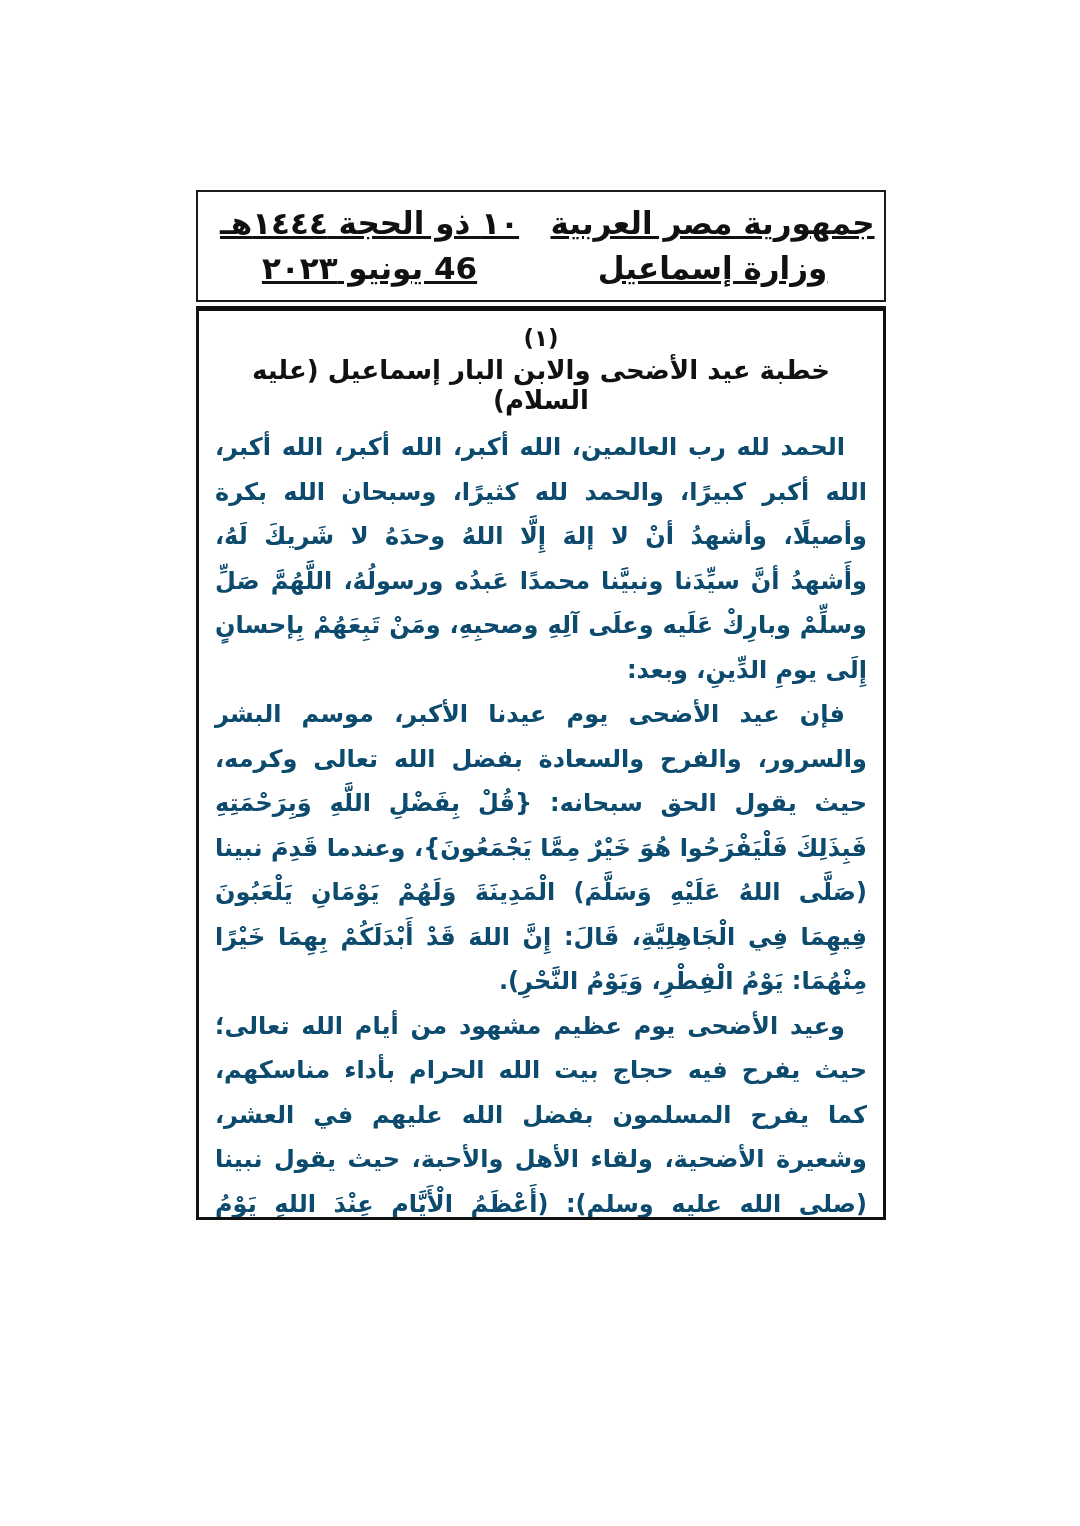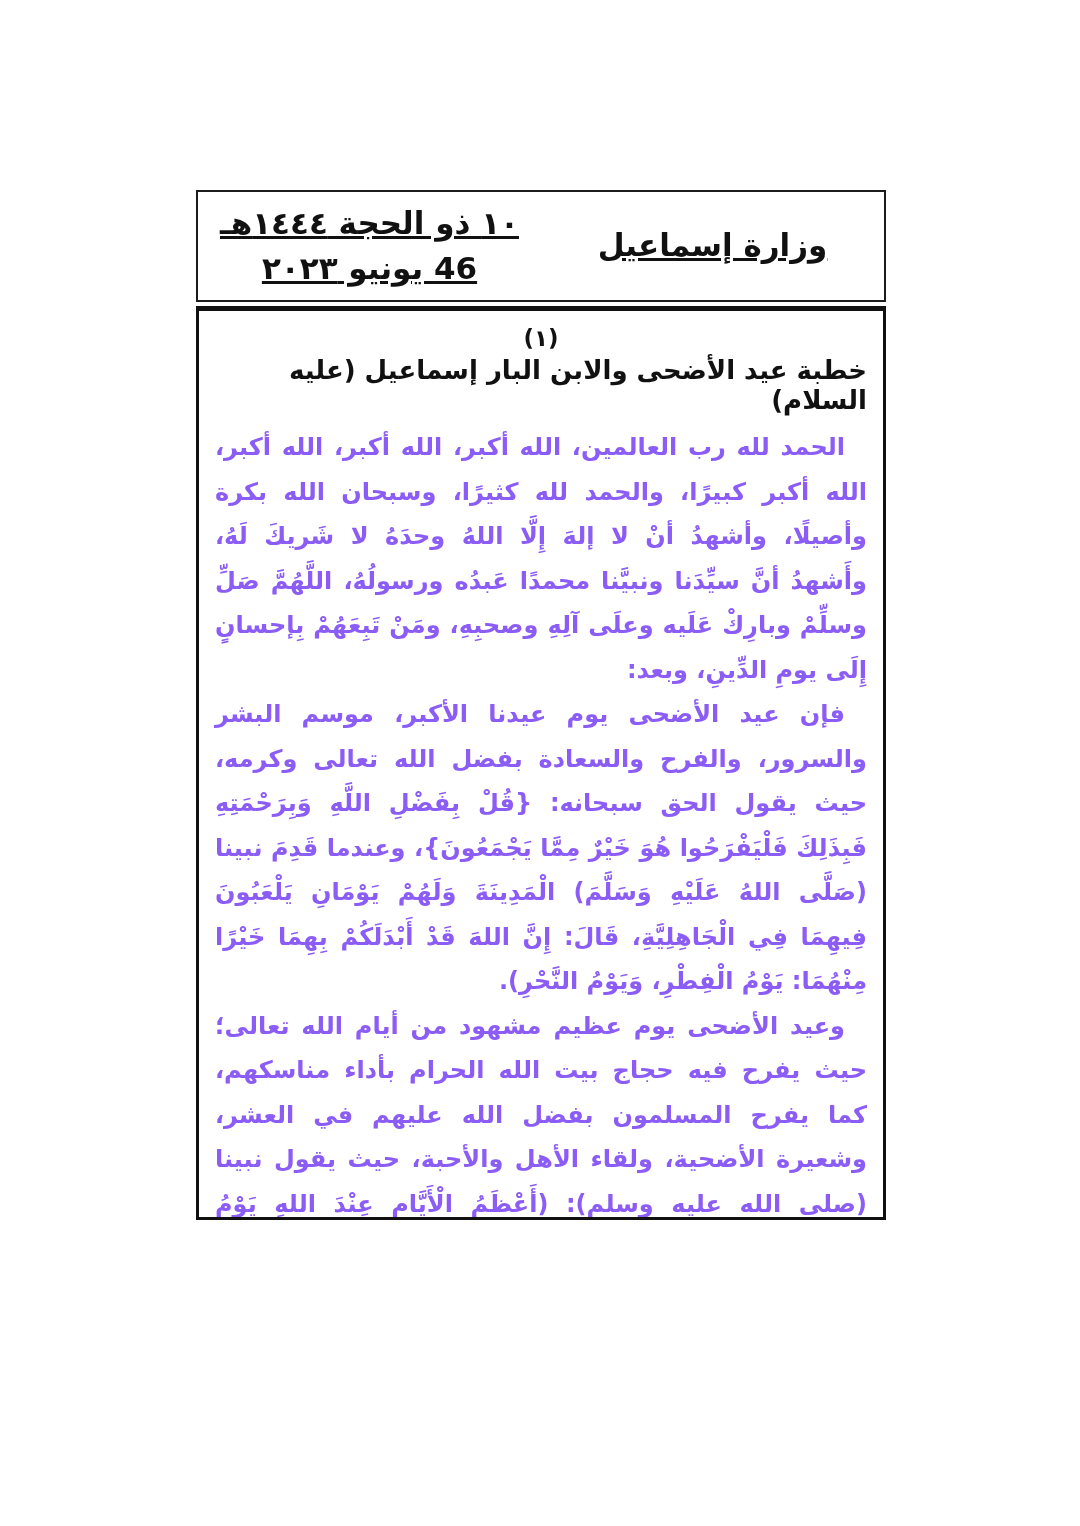--- a/index.html
+++ b/index.html
@@ -57,44 +57,45 @@
     padding: 10px 16px 6px 16px;
     overflow: hidden;
   }
   .page-num {
     text-align: center;
     font-size: 23px;
     font-weight: bold;
     margin: 4px 0 4px 0;
   }
   .sermon-title {
-    text-align: right;
+    text-align: center;
     font-size: 26px;
     font-weight: bold;
     margin: 2px 0 10px 0;
   }
   .body-box p {
     margin: 0;
     font-size: 24px;
     font-weight: bold;
     line-height: 44.5px;
     text-align: justify;
     text-justify: inter-word;
     text-indent: 22px;
     direction: rtl;
-    color: #8b5cf6;
+    color: #0c4a6e;
   }
 </style>
 </head>
 <body>
 
 <div class="page">
 
   <div class="header-box">
     <div class="header-col">
+      <div class="header-line">جمهورية مصر العربية</div>
       <div class="header-line">وزارة إسماعيل</div>
     </div>
     <div class="header-col">
       <div class="header-line">١٠ ذو الحجة ١٤٤٤هـ</div>
       <div class="header-line">46 يونيو ٢٠٢٣</div>
     </div>
   </div>
 
   <div class="body-box">
     <div class="page-num">(١)</div>

